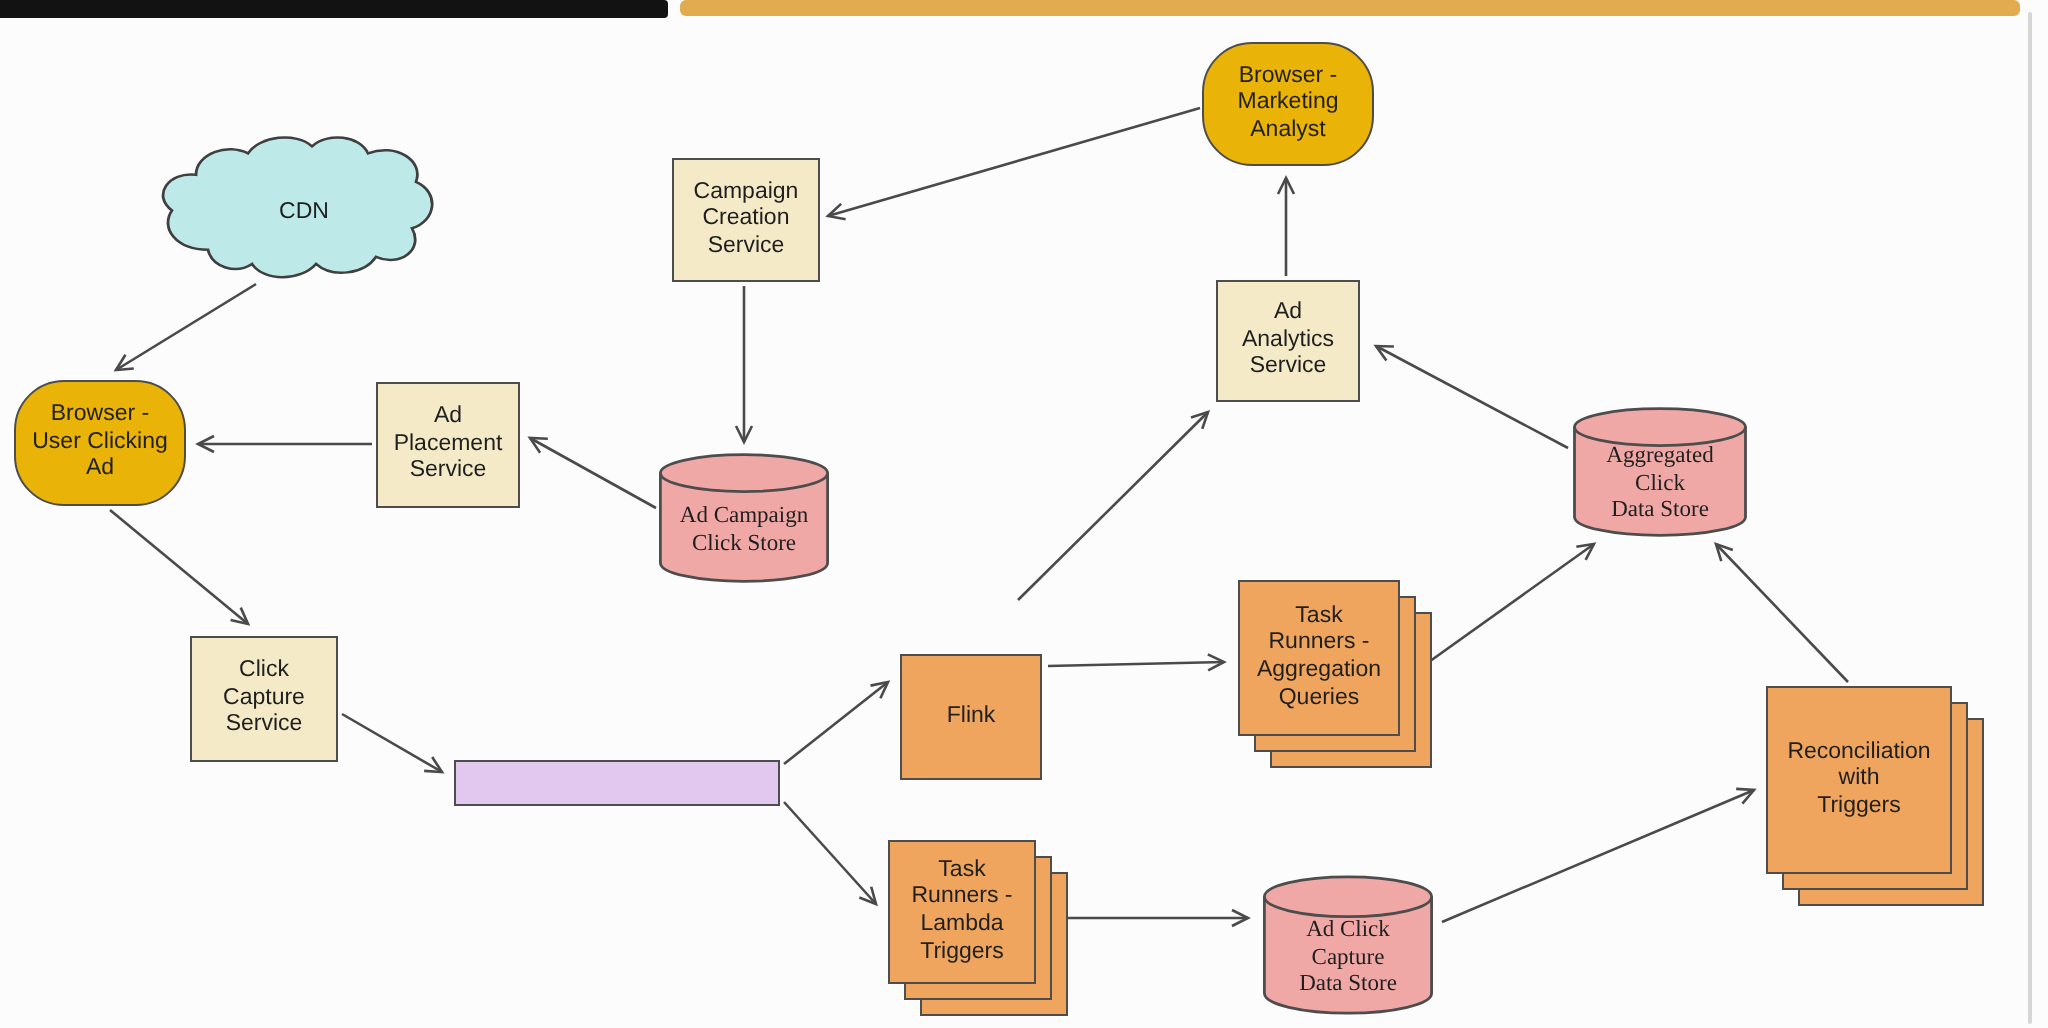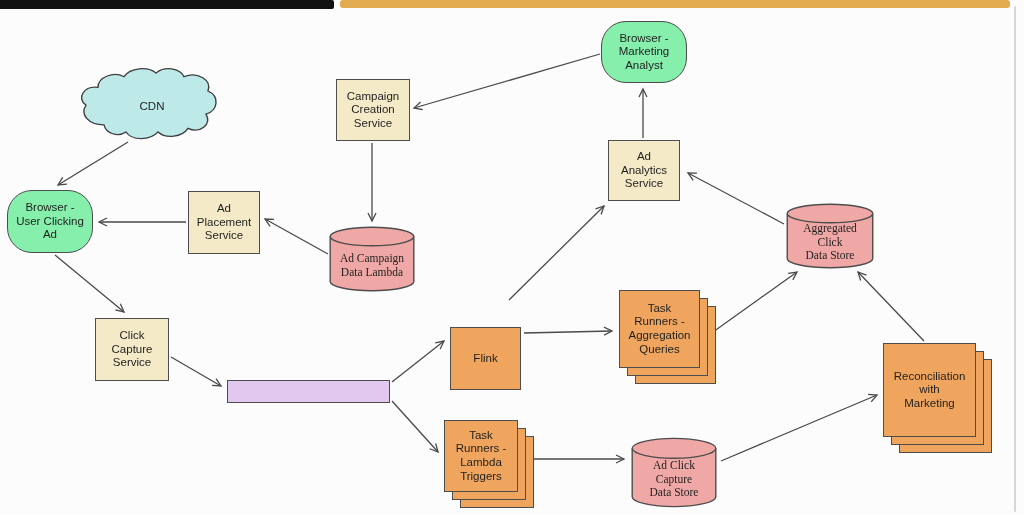--- a/index.html
+++ b/index.html
@@ -16,21 +16,21 @@
   #edge-layer{position:absolute;left:0;top:0;width:1024px;height:514px;}
   #edge-layer line{stroke:#4a4a4a;stroke-width:1.3;}
 
   .node{position:absolute;box-sizing:border-box;}
   .label{
     position:absolute;inset:0;display:flex;align-items:center;justify-content:center;
     text-align:center;font-size:11.5px;line-height:1.18;color:#1f1f1f;
     white-space:pre-line;z-index:3;pointer-events:none;
   }
   .rect{border:1.5px solid #4d4d4d;}
-  .green{background:#86efac;border-radius:25px;}
+  .green{background:#eab308;border-radius:25px;}
   .cream{background:#f4eac8;padding-left:12px;}
   .orangebox{background:#efa55e;border:1.5px solid #4d4d4d;margin-top:25px;}
   .bar{background:#e2c8ef;border:1.5px solid #4d4d4d;}
 
   .cloud-node svg{position:absolute;inset:0;width:100%;height:100%;}
   .cloud-path{fill:#bee9e9;stroke:#3f3f3f;stroke-width:1.4;}
 
   .cyl-node svg{position:absolute;inset:0;width:100%;height:100%;overflow:visible;}
   .cyl-shape{fill:#efa8a6;stroke:#4d4d4d;stroke-width:1.4;}
   .cyl-label{top:20%;font-family:Liberation Serif, serif;}
@@ -112,21 +112,21 @@
 Analytics
 Service</div>
   </div>
 
   <div class="node cyl-node" style="left:328px;top:226px;width:88px;height:66px">
     <svg viewBox="0 0 100 100" preserveAspectRatio="none">
       <path class="cyl-shape" vector-effect="non-scaling-stroke" d="M2.5,16 L2.5,84 A47.5,14 0 0 0 97.5,84 L97.5,16"></path>
       <ellipse class="cyl-shape" vector-effect="non-scaling-stroke" cx="50" cy="16" rx="47.5" ry="14"></ellipse>
     </svg>
     <div class="label cyl-label">Ad Campaign
-Data Lambda</div>
+Click Store</div>
   </div>
 
   <div class="node rect cream" style="left:95px;top:318px;width:74px;height:63px">
     <div class="label">Click
 Capture
 Service</div>
   </div>
 
   <div class="node bar" style="left:227px;top:380px;width:163px;height:23px">
     <div class="label"></div>
@@ -175,16 +175,16 @@
 Capture
 Data Store</div>
   </div>
 
   <div class="node stack" style="left:883px;top:343px;width:93px;height:94px">
     <div class="layer l3"></div>
     <div class="layer l2"></div>
     <div class="layer l1"></div>
     <div class="label">Reconciliation
 with
-Marketing</div>
+Triggers</div>
   </div>
 
 </div>
 
 </body></html>

